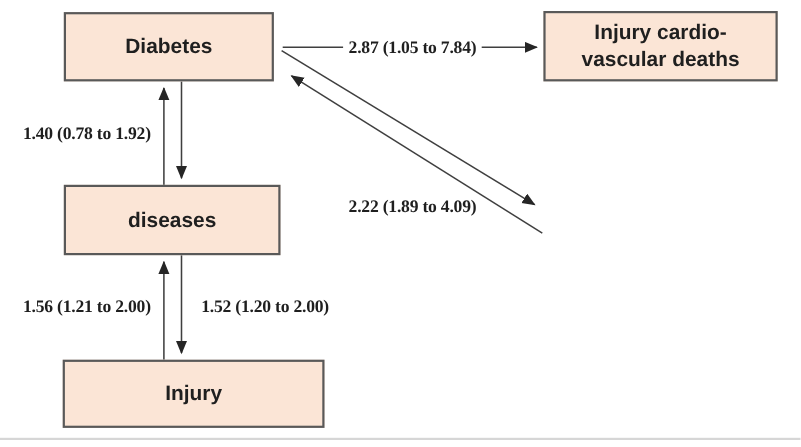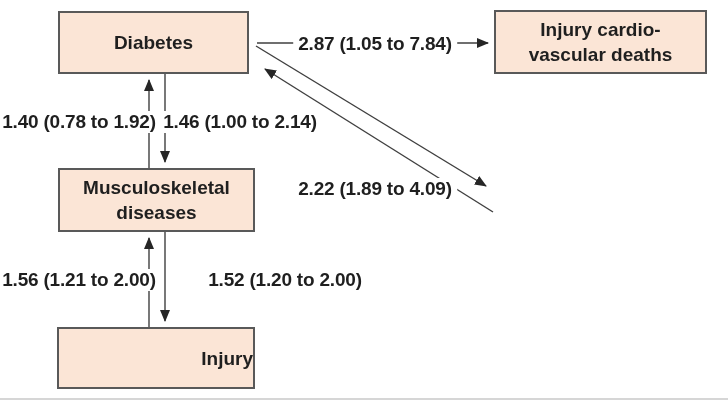--- a/index.html
+++ b/index.html
@@ -9,22 +9,22 @@
   }
   .arrows{position:absolute;left:0;top:0;z-index:0;}
   .node{
     position:absolute;z-index:1;box-sizing:border-box;
     background:#fbe5d6;border:2px solid #595959;
     display:flex;flex-direction:column;align-items:center;justify-content:center;
     font-weight:700;font-size:19px;line-height:25px;color:#1f1f1f;text-align:center;
   }
   .elabel{
     position:absolute;z-index:2;transform:translate(-50%,-50%);
-    font-weight:700;font-size:19px;color:#1f1f1f;white-space:nowrap;
-    background:#ffffff;padding:0 5px;letter-spacing:-0.2px;
+    font-weight:700;font-size:16px;color:#1f1f1f;white-space:nowrap;
+    background:#ffffff;padding:0 5px;letter-spacing:-0.2px;font-family:Liberation Serif, serif;
   }
   .bottom-rule{
     position:absolute;left:0;top:398px;width:728px;height:2px;
     background:#d6d6d6;z-index:0;
   }
 </style>
 </head>
 <body>
 
 <div class="canvas">
@@ -55,37 +55,35 @@
     <div>Diabetes</div>
     <div></div>
   </div>
 
   <div class="node" style="left:494px;top:10px;width:213px;height:64px;">
     <div>Injury cardio-</div>
     <div>vascular deaths</div>
   </div>
 
   <div class="node" style="left:58px;top:168px;width:197px;height:64px;">
-    <div>Musculoskeletal</div>
     <div>diseases</div>
   </div>
 
 
-  <div class="node" style="left:57px;top:327px;width:198px;height:62px;align-items:flex-end;">
+  <div class="node" style="left:57px;top:327px;width:238px;height:62px;">
     <div>Injury</div>
     <div></div>
   </div>
 
   <div class="elabel" style="left:79px;top:122px;">1.40 (0.78 to 1.92)</div>
 
-  <div class="elabel" style="left:240px;top:122px;">1.46 (1.00 to 2.14)</div>
 
   <div class="elabel" style="left:79px;top:280px;">1.56 (1.21 to 2.00)</div>
 
-  <div class="elabel" style="left:241px;top:280px;margin-left:44px;">1.52 (1.20 to 2.00)</div>
+  <div class="elabel" style="left:241px;top:280px;">1.52 (1.20 to 2.00)</div>
 
   <div class="elabel" style="left:375px;top:44px;">2.87 (1.05 to 7.84)</div>
 
 
   <div class="elabel" style="left:375px;top:189px;">2.22 (1.89 to 4.09)</div>
 
   <div class="bottom-rule"></div>
 </div>
 
 </body></html>

